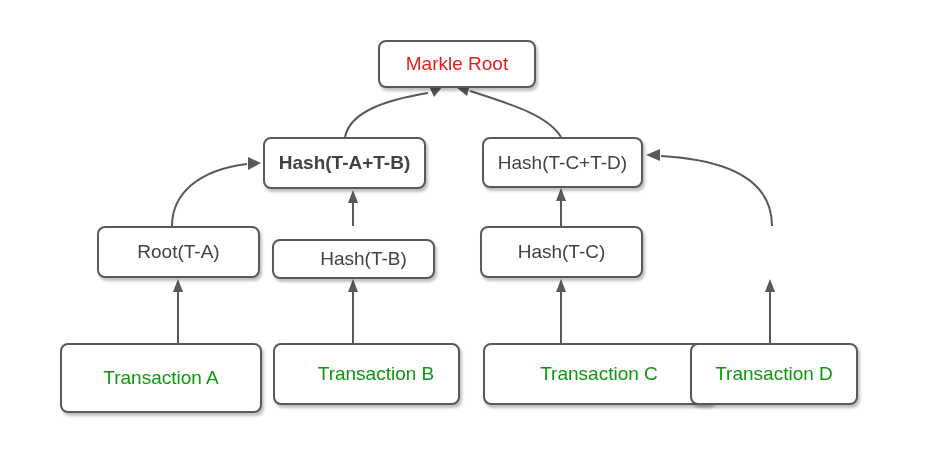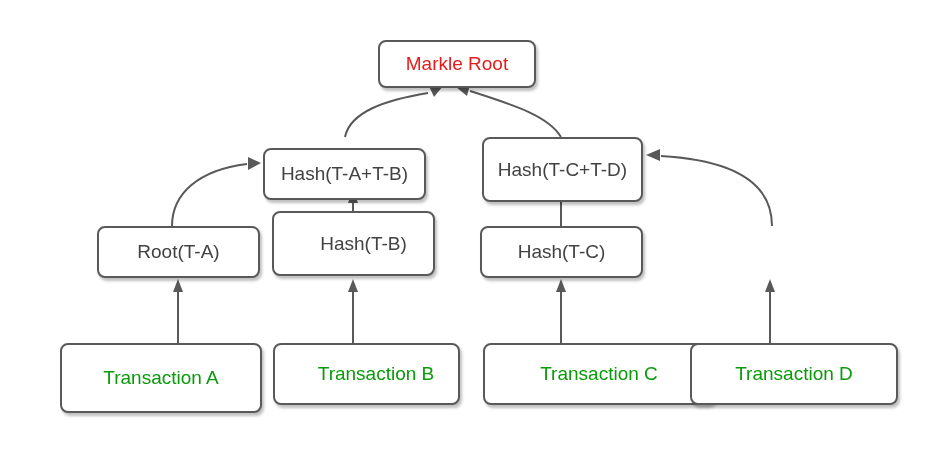--- a/index.html
+++ b/index.html
@@ -86,25 +86,25 @@
 
     <path class="arrow-line" d="M345,137 C350,112 385,100 428,93"></path>
     <polygon class="arrow-head" points="443,86 429,86 434,97"></polygon>
 
     <path class="arrow-line" d="M561,137 C548,115 510,104 470,91"></path>
     <polygon class="arrow-head" points="456,87 470,85 467,96"></polygon>
   </svg>
 
   <div class="node root-node" style="left:378px;top:40px;width:158px;height:48px;">Markle Root</div>
 
-  <div class="node" style="left:263px;top:148px;width:163px;height:52px;">Hash(T-A+T-B)</div>
-  <div class="node" style="left:482px;top:137px;width:161px;height:65px;">Hash(T-C+T-D)</div>
+  <div class="node" style="left:263px;top:137px;width:163px;height:52px;font-weight:bold;">Hash(T-A+T-B)</div>
+  <div class="node" style="left:482px;top:137px;width:161px;height:51px;">Hash(T-C+T-D)</div>
 
   <div class="node" style="left:97px;top:226px;width:163px;height:52px;">Root(T-A)</div>
-  <div class="node" style="left:272px;top:211px;width:163px;height:65px;padding-left:20px;">Hash(T-B)</div>
+  <div class="node" style="left:272px;top:239px;width:163px;height:40px;padding-left:20px;">Hash(T-B)</div>
   <div class="node" style="left:480px;top:226px;width:163px;height:52px;">Hash(T-C)</div>
 
   <div class="node tx-node" style="left:60px;top:343px;width:202px;height:70px;">Transaction A</div>
   <div class="node tx-node" style="left:273px;top:343px;width:187px;height:62px;padding-left:19px;">Transaction B</div>
   <div class="node tx-node" style="left:483px;top:343px;width:232px;height:62px;">Transaction C</div>
-  <div class="node tx-node" style="left:690px;top:343px;width:208px;height:62px;">Transaction D</div>
+  <div class="node tx-node" style="left:690px;top:343px;width:168px;height:62px;">Transaction D</div>
 
 </div>
 
 </body></html>

